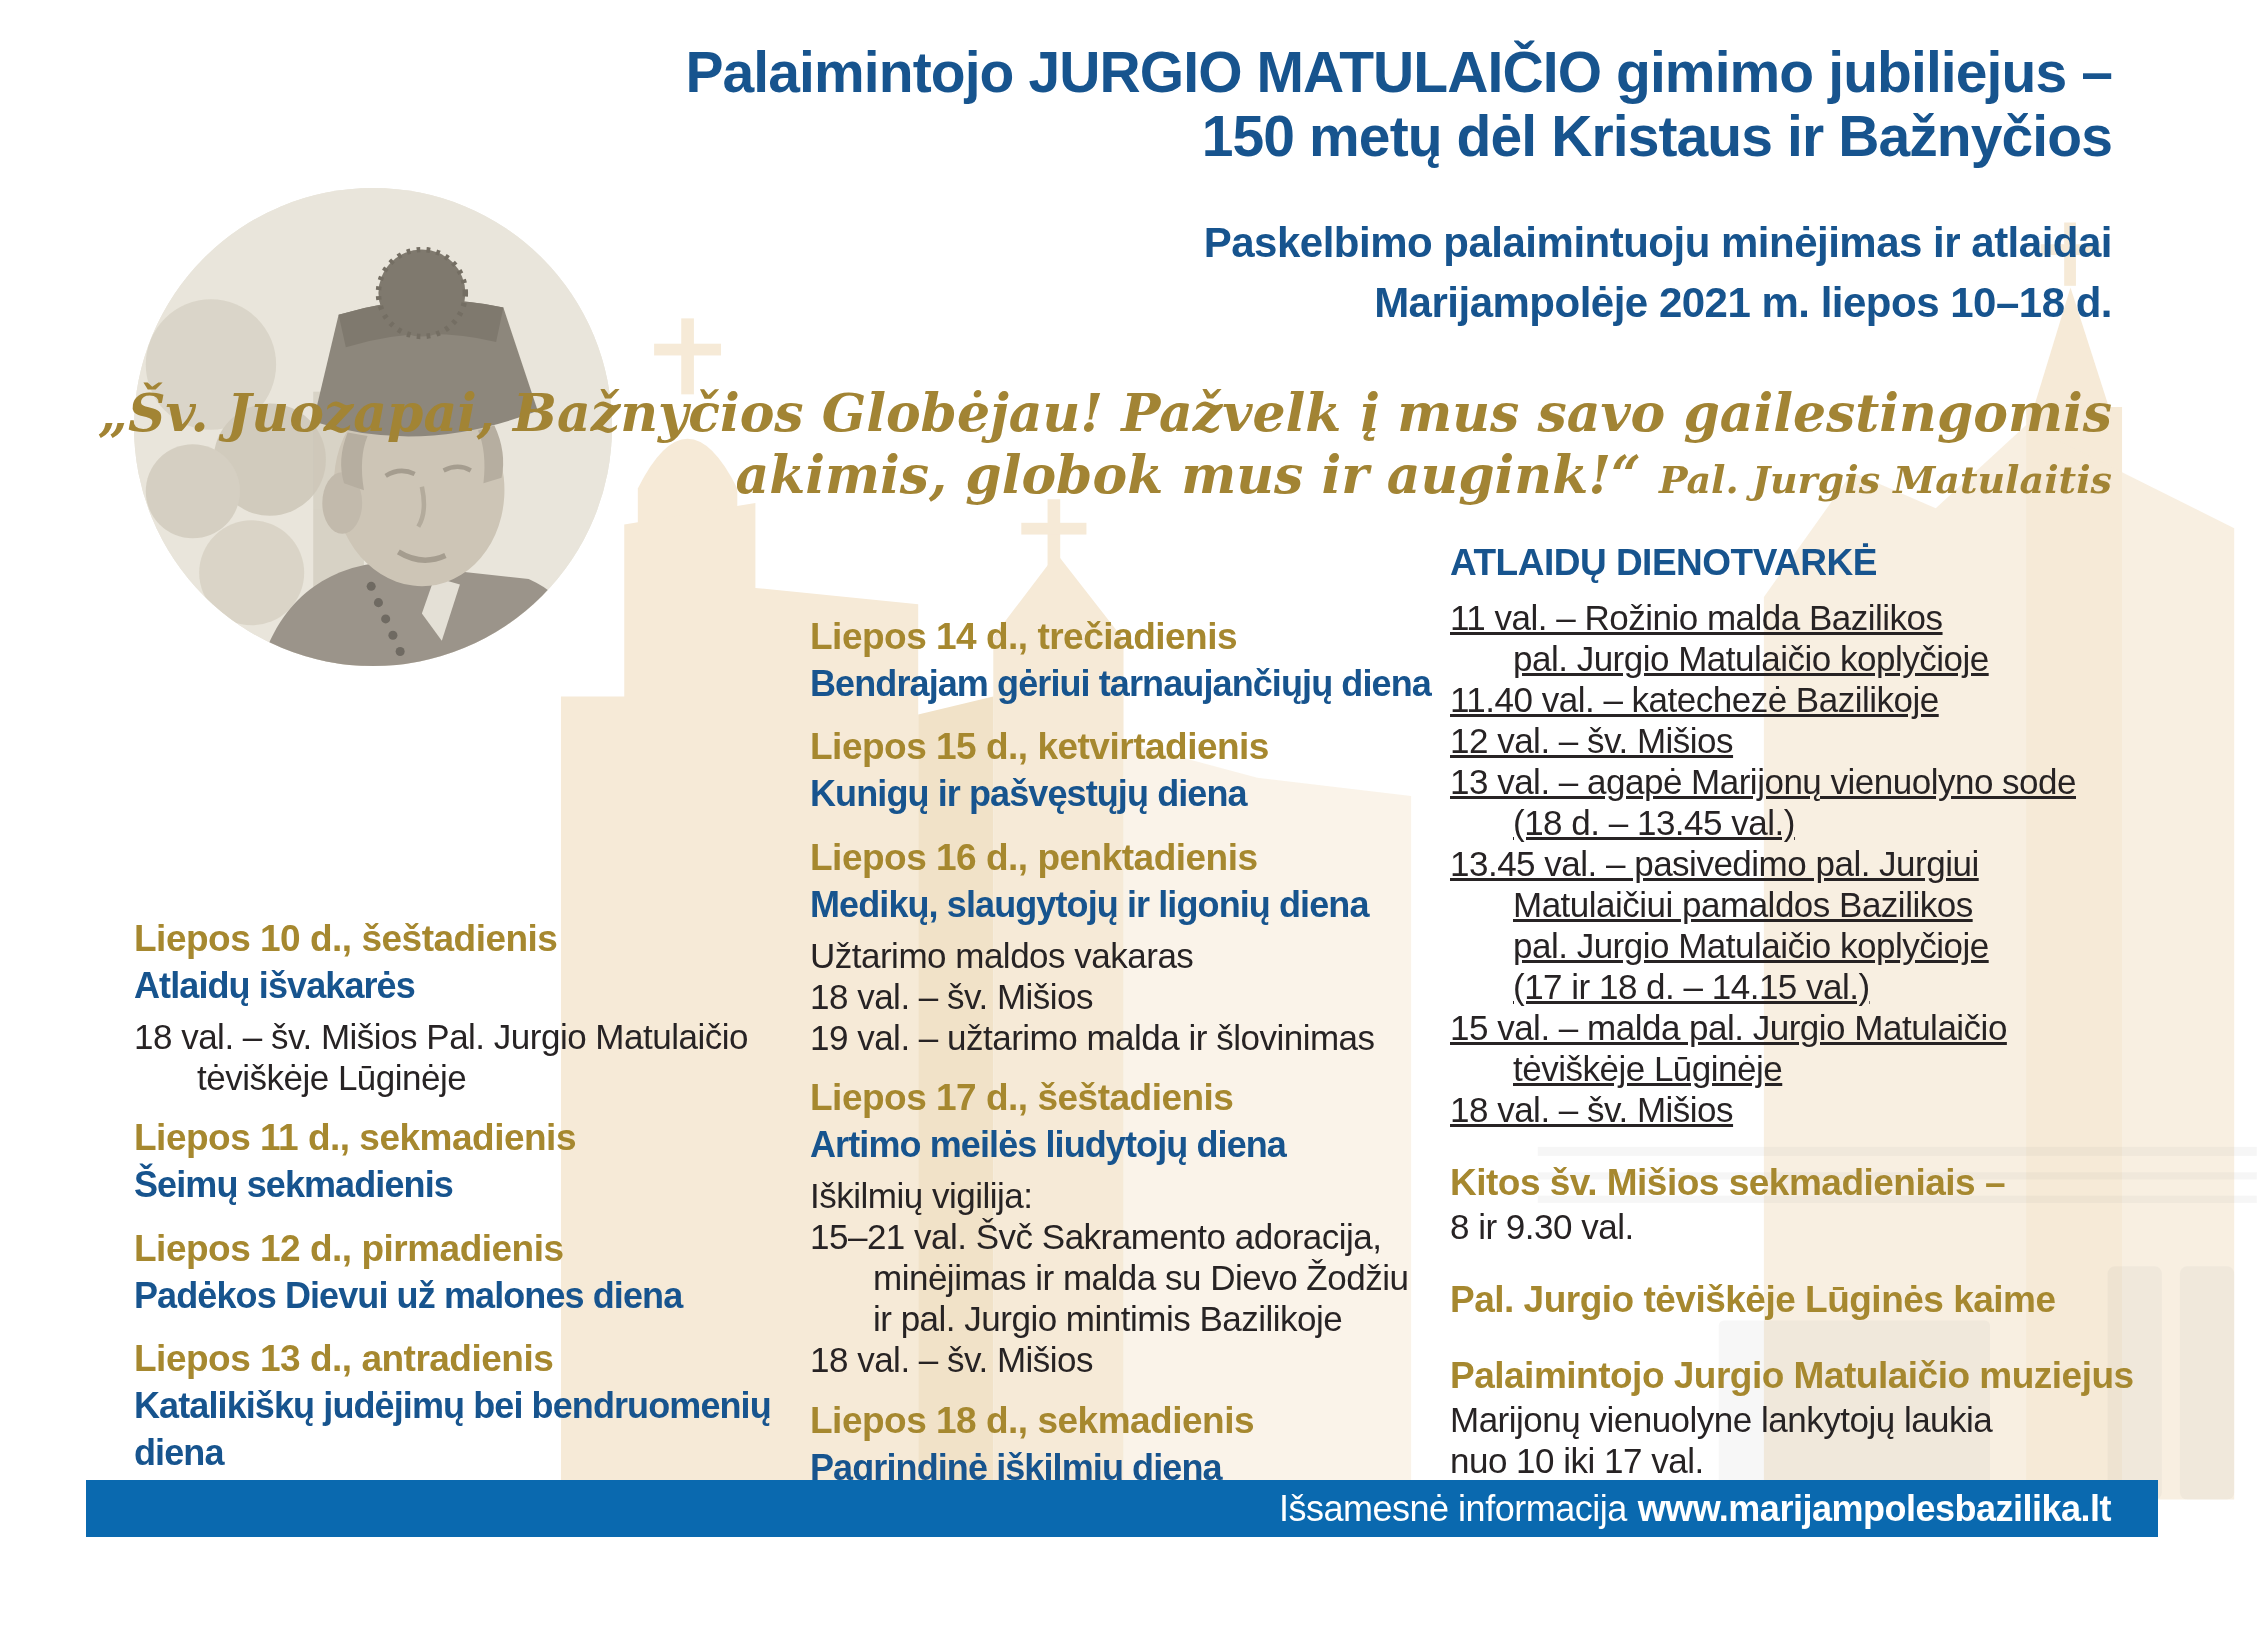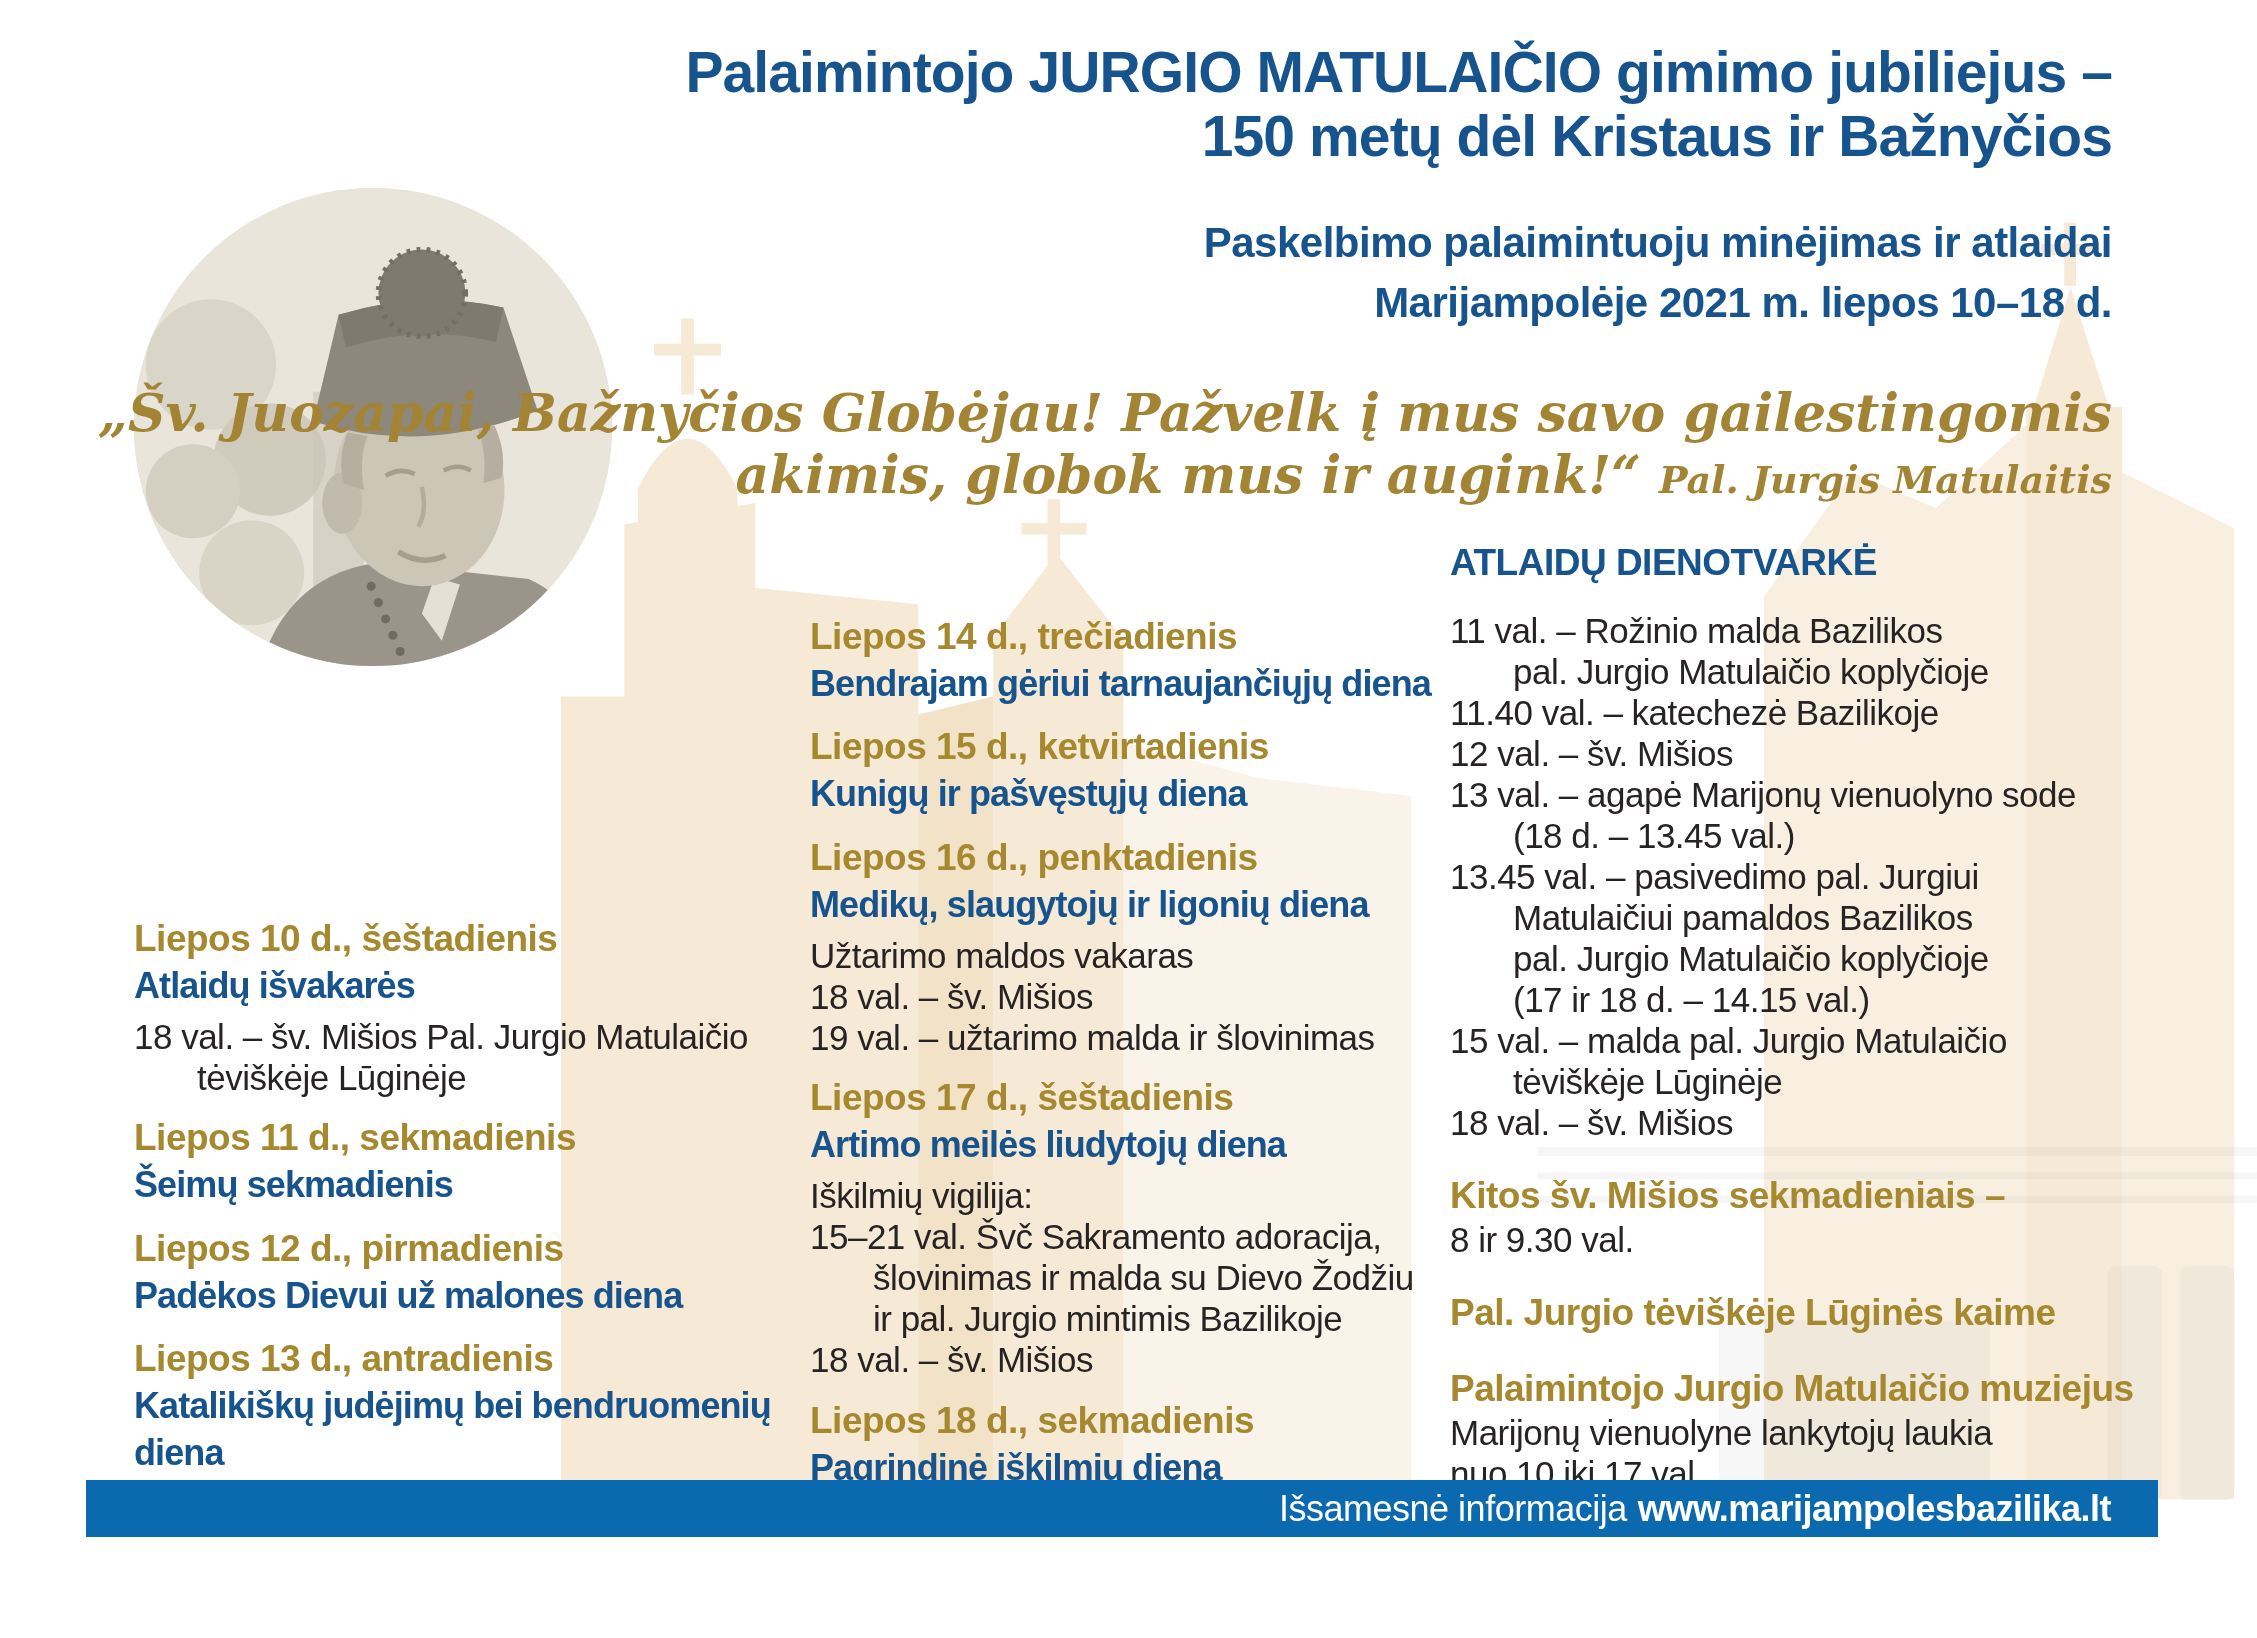--- a/index.html
+++ b/index.html
@@ -55,21 +55,21 @@
     display:block;white-space:nowrap;
     font-size:35px;line-height:41px;letter-spacing:-0.5px;
     color:#272324;
   }
   .indent{padding-left:63px;}
   .agenda-heading{
     display:block;white-space:nowrap;margin:0;
     font-weight:bold;font-size:37px;line-height:47px;letter-spacing:-0.5px;
     color:#17548e;
   }
-  .agenda-items{margin-top:24px;}
+  .agenda-items{margin-top:11px;text-decoration:underline;}
   .note{margin-top:29px;}
   .note-title{
     display:block;white-space:nowrap;
     font-weight:bold;font-size:37px;line-height:47px;letter-spacing:-0.5px;
     color:#a6882f;
   }
   
   .footer-bar{
     position:absolute;left:86px;top:1480px;width:2072px;height:57px;
     background:#0a69af;color:#ffffff;z-index:3;
@@ -216,21 +216,21 @@
         <span class="body-line">18 val. – šv. Mišios</span>
         <span class="body-line">19 val. – užtarimo malda ir šlovinimas</span>
       </div>
     </div>
     <div class="day">
       <span class="day-date">Liepos 17 d., šeštadienis</span>
       <span class="day-title">Artimo meilės liudytojų diena</span>
       <div class="day-body">
         <span class="body-line">Iškilmių vigilija:</span>
         <span class="body-line">15–21 val. Švč Sakramento adoracija,</span>
-        <span class="body-line indent">šlovinimas ir malda su Dievo Žodžiu</span>
+        <span class="body-line indent">minėjimas ir malda su Dievo Žodžiu</span>
         <span class="body-line indent">ir pal. Jurgio mintimis Bazilikoje</span>
         <span class="body-line">18 val. – šv. Mišios</span>
       </div>
     </div>
     <div class="day">
       <span class="day-date">Liepos 18 d., sekmadienis</span>
       <span class="day-title">Pagrindinė iškilmių diena</span>
     </div>
   </section>
 

